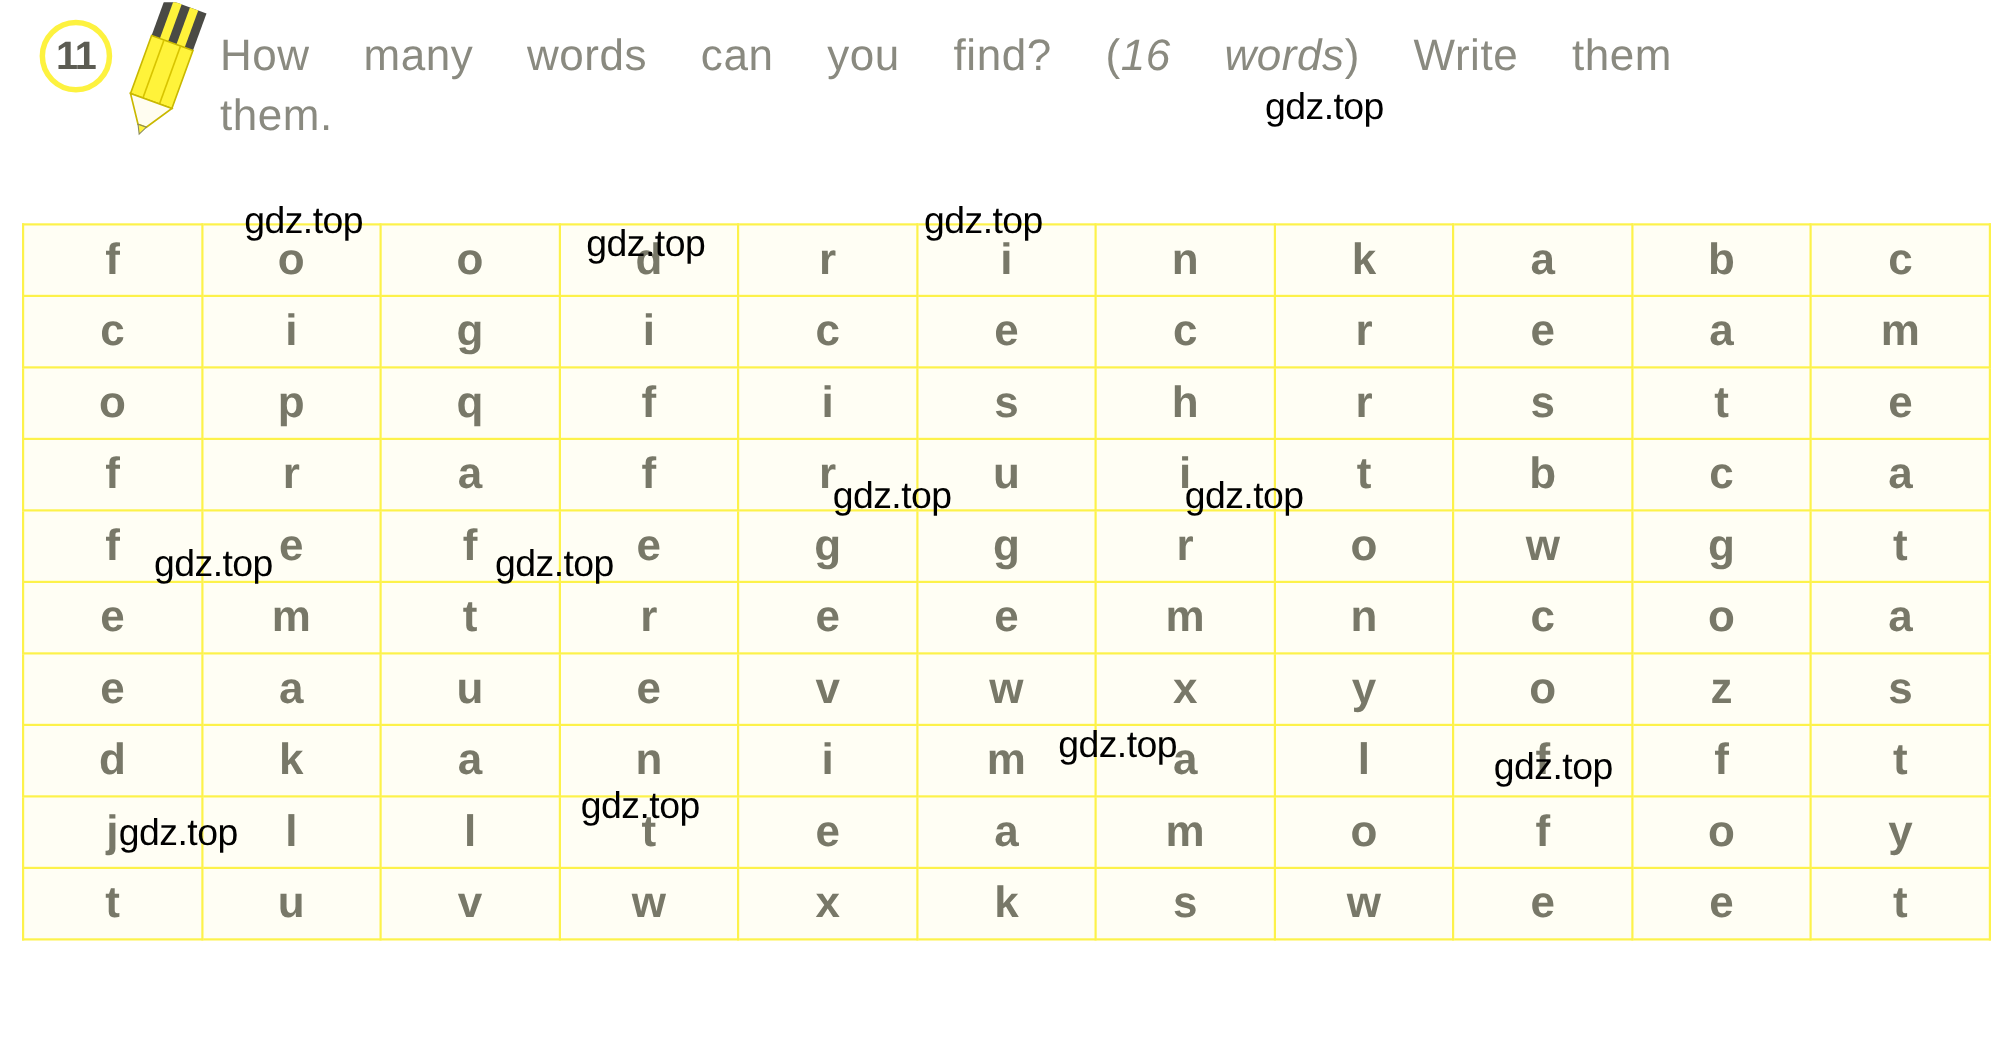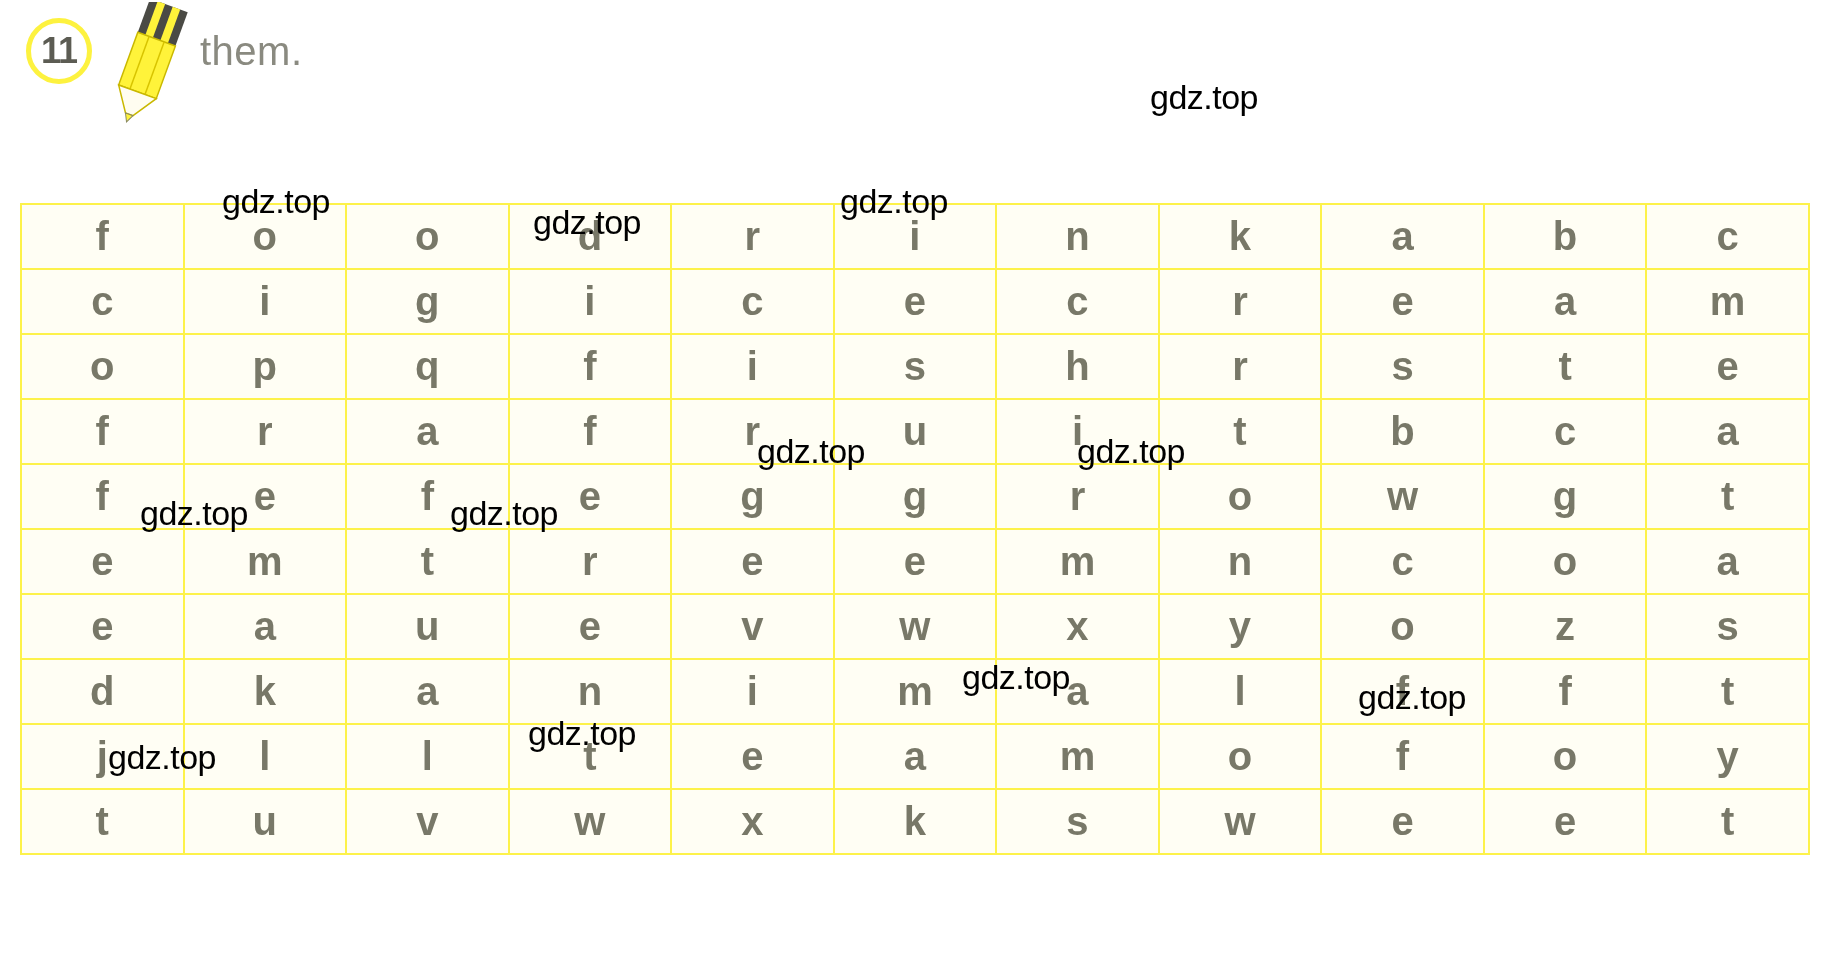--- a/index.html
+++ b/index.html
@@ -19,21 +19,21 @@
   .task-header {
     position: absolute;
     left: 0;
     top: 0;
     width: 1826px;
     height: 180px;
   }
 
   .task-number-badge {
     position: absolute;
-    left: 26px;
+    left: 36px;
     top: 18px;
     width: 66px;
     height: 66px;
     border-radius: 50%;
     border: 5px solid #fdf23f;
     box-sizing: border-box;
     display: flex;
     align-items: center;
     justify-content: center;
     font-size: 36px;
@@ -128,20 +128,21 @@
         <line x1="50" y1="36" x2="50" y2="92" stroke="#d8c400" stroke-width="1.5"></line>
 
         <path d="M22 92 L62 92 L46 116 L38 116 Z" fill="#fffdf0" stroke="#c9b800" stroke-width="1.5"></path>
 
         <path d="M38 116 L46 116 L42 124 Z" fill="#fff33a" stroke="#8a8a60" stroke-width="1"></path>
       </g>
     </svg>
   </div>
 
   <div class="task-text">
+    <div class="line1"><span>How many words can you find? (</span><span class="count-italic">16 words</span><span>) Write them</span></div>
     <div class="line2">them.</div>
   </div>
 </div>
 
 <div class="grid-wrap">
   <table class="letter-grid">
     <tbody>
         <tr>
           <td>f</td>
           <td>o</td>

